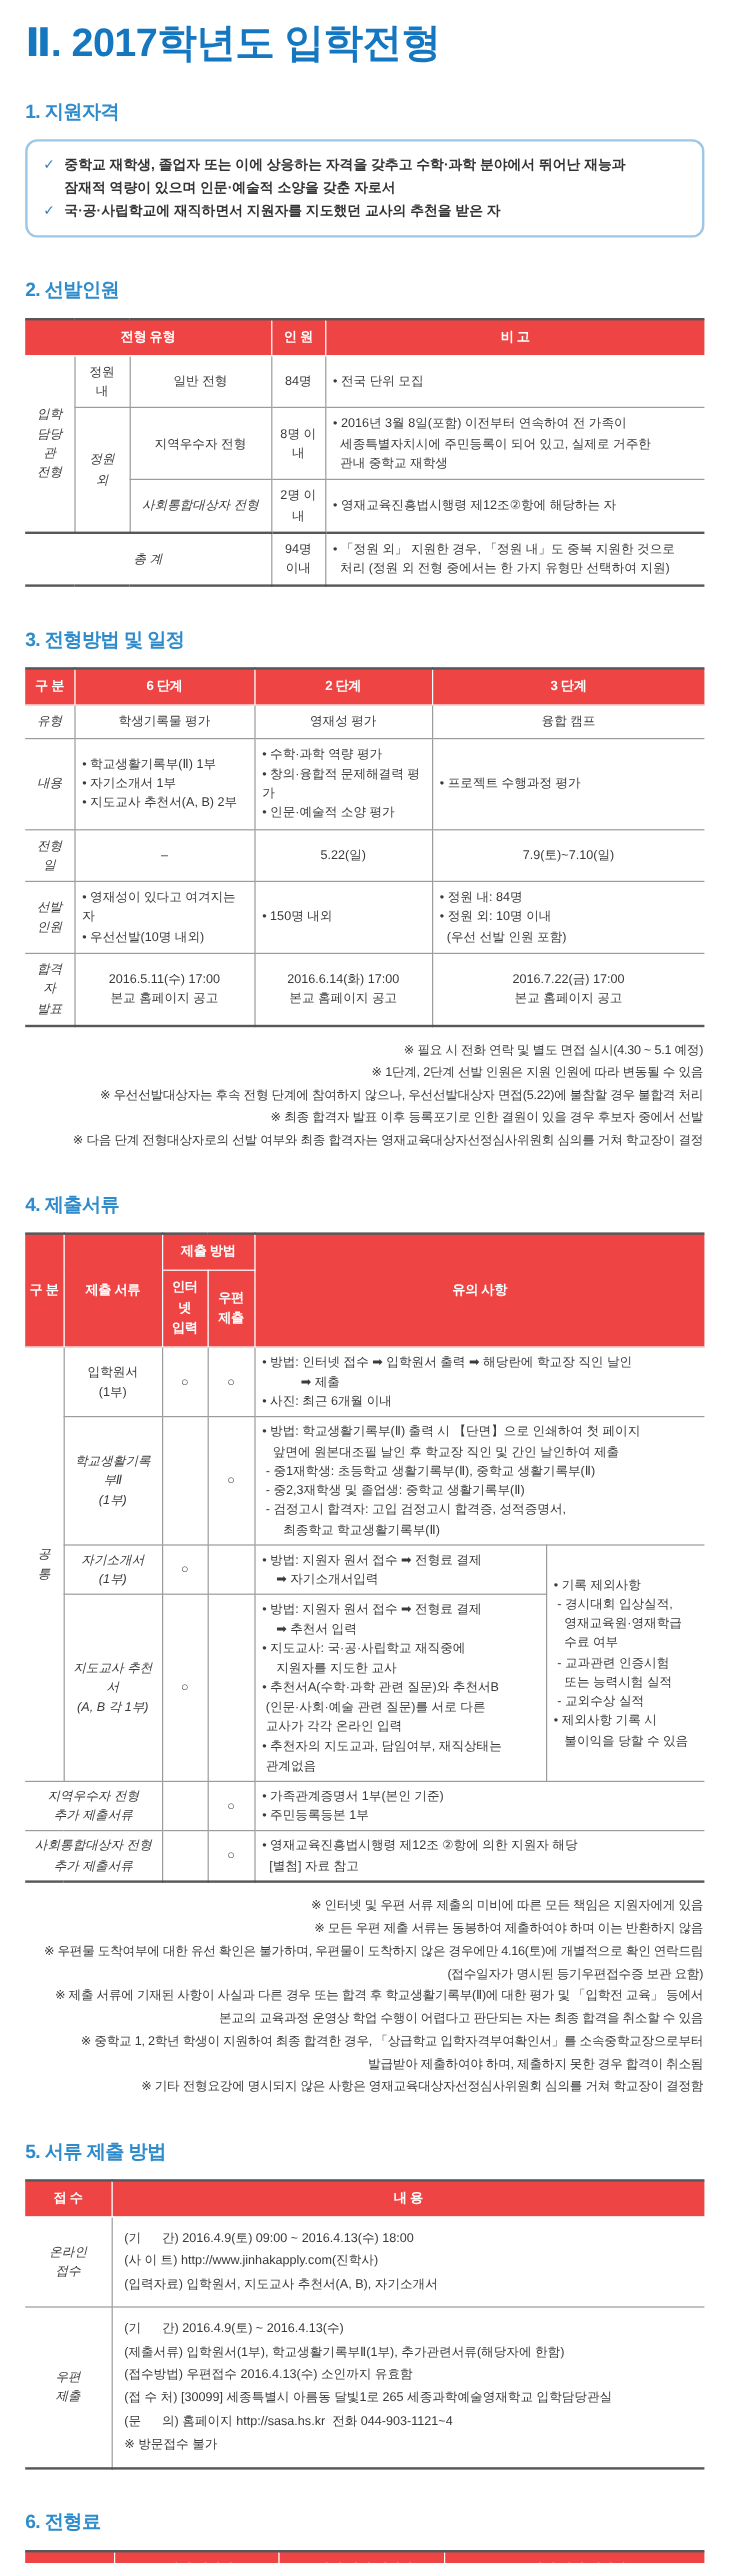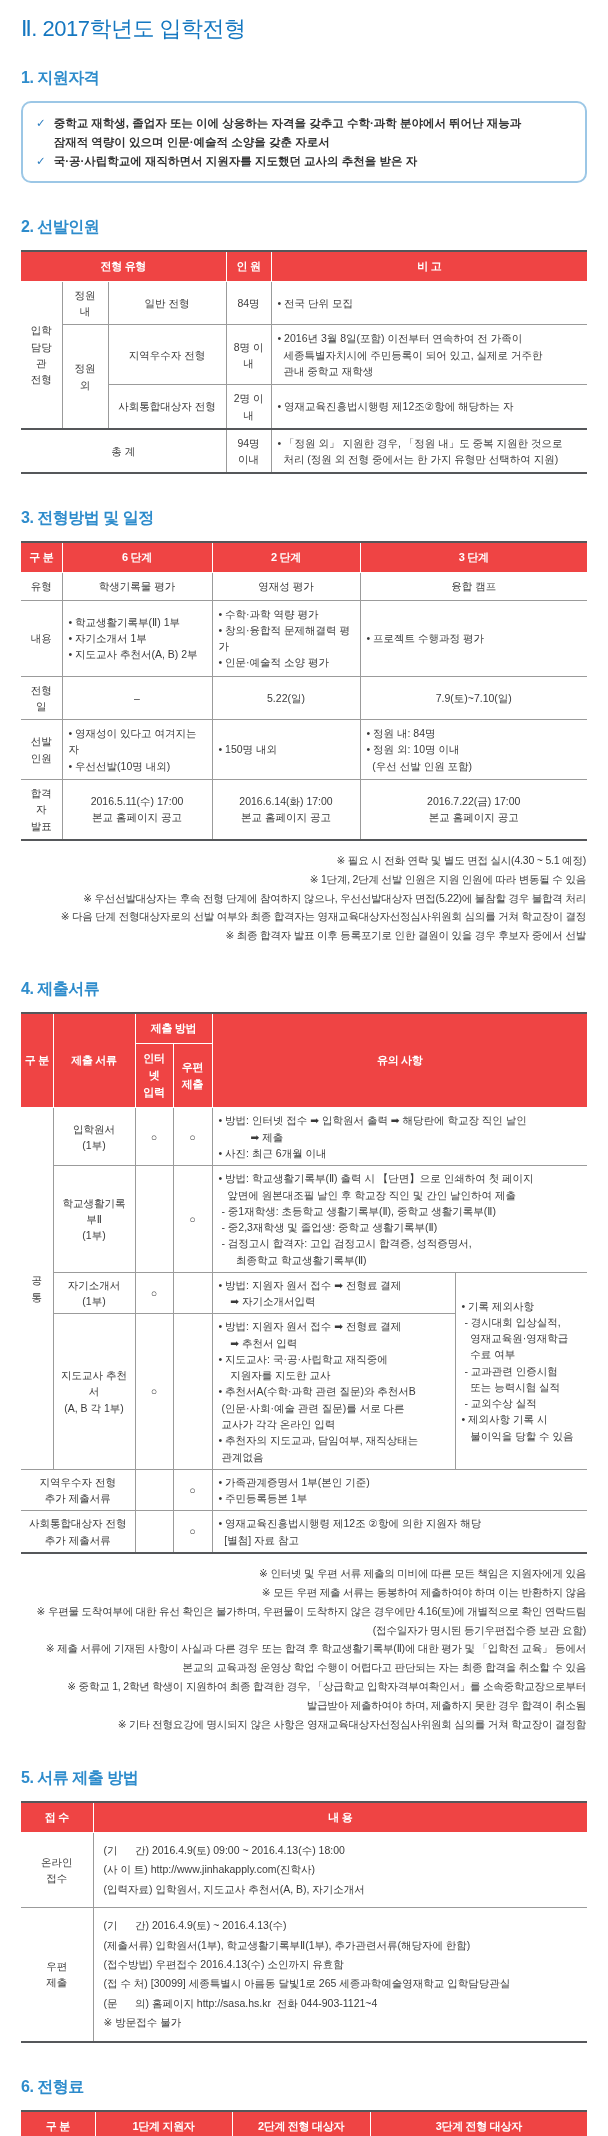--- a/index.html
+++ b/index.html
@@ -1,33 +1,33 @@
 <!DOCTYPE html>
 <html><head>
 <meta charset="utf-8">
 <style>
   html,body { margin:0; padding:0; background:#ffffff; }
   body { width:608px; font-family:"Liberation Sans","DejaVu Sans",sans-serif; color:#3a3a3a; }
   .doc { padding:6px 21px 28px 21px; }
 
-  h1 { font-size:22px; font-weight:400; color:#1577c0; margin:8px 0 24px 0; letter-spacing:-0.5px; }
+  h1 { font-size:33px; font-weight:700; color:#1577c0; margin:8px 0 24px 0; letter-spacing:-0.5px; }
   h2 { font-size:16px; font-weight:800; color:#2e8ccc; margin:34px 0 12px 0; letter-spacing:-0.5px; }
   h2.first { margin-top:22px; }
 
   .qual-box { border:2px solid #9cc7e6; border-radius:10px; padding:10px 15px 9px 13px; }
   .qual-item { display:flex; gap:8px; font-size:11.5px; line-height:1.62; font-weight:700; color:#333; margin:1px 0; }
   .check { color:#2e7fc1; font-weight:800; flex:0 0 auto; }
   .ml { white-space:pre-wrap; }
 
   table { width:100%; border-collapse:collapse; border-top:2px solid #55575a; border-bottom:2px solid #55575a; font-size:10.5px; line-height:1.55; color:#3a3a3a; table-layout:fixed; }
   th { background:#ef4444; color:#ffffff; font-weight:700; padding:6px 3px; border:1px solid #ffffff; border-top:none; font-size:11px; letter-spacing:-0.3px; }
   th:first-child { border-left:none; }
   th:last-child { border-right:none; }
   td { border:1px solid #9b9b9b; padding:5px 6px; vertical-align:middle; }
-  td:first-child { border-left:none; }
+  td:first-child { border-left:none;font-style:italic; }
   td:last-child { border-right:none; }
   .c { text-align:center; }
   tr.total td { border-top:2px solid #55575a; }
 
   .note-list { margin:10px 1px 0 1px; font-size:10.5px; line-height:1.8; }
   .note { padding-left:15px; text-indent:-15px; white-space:pre-wrap; letter-spacing:-0.2px;text-align:right; }
 
   .small-pad td { padding:4px 6px; }
 </style>
 </head>
@@ -152,22 +152,22 @@
 본교 홈페이지 공고</td>
       <td class="c ml">2016.7.22(금) 17:00
 본교 홈페이지 공고</td>
     </tr>
   </tbody>
     </table>
   <div class="note-list">
     <div class="note">※ 필요 시 전화 연락 및 별도 면접 실시(4.30 ~ 5.1 예정)</div>
     <div class="note">※ 1단계, 2단계 선발 인원은 지원 인원에 따라 변동될 수 있음</div>
     <div class="note">※ 우선선발대상자는 후속 전형 단계에 참여하지 않으나, 우선선발대상자 면접(5.22)에 불참할 경우 불합격 처리</div>
+    <div class="note">※ 최종 합격자 발표 이후 등록포기로 인한 결원이 있을 경우 후보자 중에서 선발</div>
     <div class="note">※ 다음 단계 전형대상자로의 선발 여부와 최종 합격자는 영재교육대상자선정심사위원회 심의를 거쳐 학교장이 결정</div>
-    <div class="note">※ 최종 합격자 발표 이후 등록포기로 인한 결원이 있을 경우 후보자 중에서 선발</div>
   </div>
 
   <h2>4. 제출서류</h2>
   <table class="small-pad">
     <colgroup>
         <col style="width:32px">
         <col style="width:82px">
         <col style="width:38px">
         <col style="width:39px">
         <col style="width:243px">

